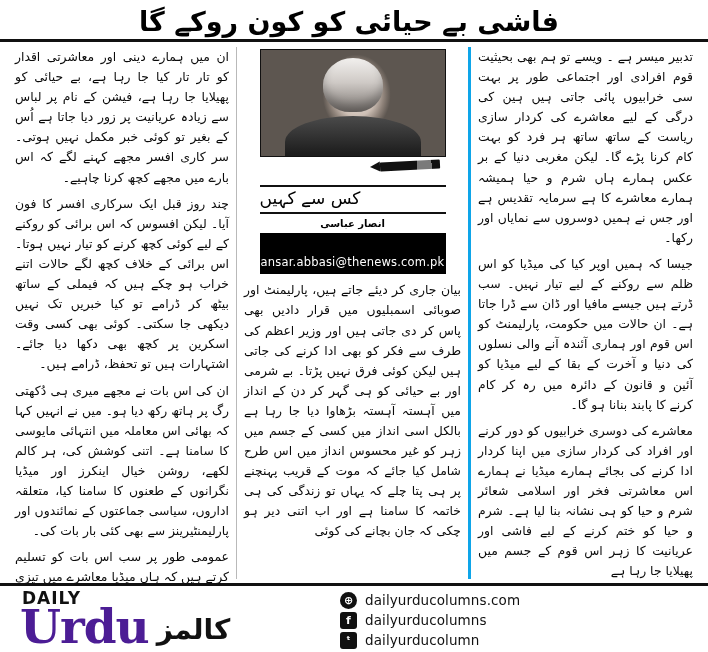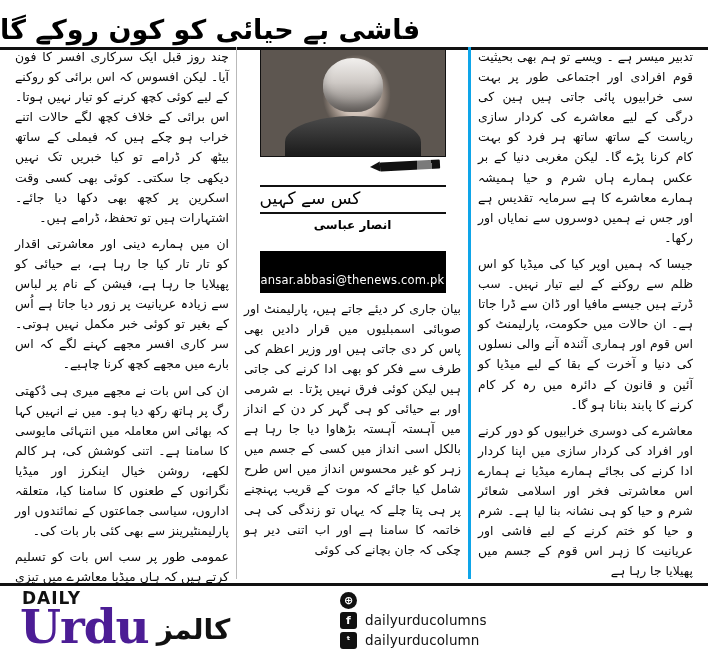--- a/index.html
+++ b/index.html
@@ -15,27 +15,27 @@
   .page {
     position: relative;
     width: 708px;
     height: 652px;
     background: #fff;
   }
 
   
   .headline-bar {
     position: absolute;
-    top: 12px; left: 0;
+    top: 4px; left: 0;
     width: 708px;
     height: 38px;
     border-bottom: 3px solid #111;
     display: flex;
     align-items: center;
-    justify-content: flex-start;
+    justify-content: center;
     padding-right: 10px;
   }
   .headline {
     direction: rtl;
     font-family: "DejaVu Sans", "Liberation Sans", sans-serif;
     font-size: 27px;
     font-weight: bold;
     color: #000;
     letter-spacing: 0px;
     line-height: 1.1;
@@ -136,22 +136,22 @@
     padding: 2px 0 3px 0;
     font-size: 17px;
     font-weight: normal;
     text-align: left;
     direction: rtl;
     line-height: 1.15;
     color: #000;
   }
   .author-name-ur {
     width: 186px;
-    margin: 1px auto 16px auto;
-    font-size: 12px;
+    margin: 1px auto 1px auto;
+    font-size: 10px;
     font-weight: bold;
     text-align: center;
     direction: rtl;
     color: #000;
   }
   .author-email {
     width: 186px;
     margin: 1px auto 6px auto;
     background: #000;
     color: #fff;
@@ -279,40 +279,41 @@
             <span class="pen"></span>
           </div>
         <div class="column-logo">کس سے کہیں</div>
         <div class="author-name-ur">انصار عباسی</div>
         <div class="author-email">ansar.abbasi@thenews.com.pk</div>
       </div>
       <p>بیان جاری کر دیئے جاتے ہیں، پارلیمنٹ اور صوبائی اسمبلیوں میں قرار دادیں بھی پاس کر دی جاتی ہیں اور وزیر اعظم کی طرف سے فکر کو بھی ادا کرنے کی جاتی ہیں لیکن کوئی فرق نہیں پڑتا۔ بے شرمی اور بے حیائی کو ہی گہر کر دن کے انداز میں آہستہ آہستہ بڑھاوا دیا جا رہا ہے بالکل اسی انداز میں کسی کے جسم میں زہر کو غیر محسوس انداز میں اس طرح شامل کیا جائے کہ موت کے قریب پہنچنے پر ہی پتا چلے کہ یہاں تو زندگی کی ہی خاتمہ کا سامنا ہے اور اب اتنی دیر ہو چکی کہ جان بچانے کی کوئی</p>
     </div>
 
     <div class="col col-left">
+      <p>ان میں ہمارے دینی اور معاشرتی اقدار کو تار تار کیا جا رہا ہے، بے حیائی کو پھیلایا جا رہا ہے، فیشن کے نام پر لباس سے زیادہ عریانیت پر زور دیا جاتا ہے اُس کے بغیر تو کوئی خبر مکمل نہیں ہوتی۔ سر کاری افسر مجھے کہنے لگے کہ اس بارے میں مجھے کچھ کرنا چاہیے۔</p>
       <p>چند روز قبل ایک سرکاری افسر کا فون آیا۔ لیکن افسوس کہ اس برائی کو روکنے کے لیے کوئی کچھ کرنے کو تیار نہیں ہوتا۔ اس برائی کے خلاف کچھ لگے حالات اتنے خراب ہو چکے ہیں کہ فیملی کے ساتھ بیٹھ کر ڈرامے تو کیا خبریں تک نہیں دیکھی جا سکتی۔ کوئی بھی کسی وقت اسکرین پر کچھ بھی دکھا دیا جائے۔ اشتہارات ہیں تو تحفظ، ڈرامے ہیں۔</p>
-      <p>ان میں ہمارے دینی اور معاشرتی اقدار کو تار تار کیا جا رہا ہے، بے حیائی کو پھیلایا جا رہا ہے، فیشن کے نام پر لباس سے زیادہ عریانیت پر زور دیا جاتا ہے اُس کے بغیر تو کوئی خبر مکمل نہیں ہوتی۔ سر کاری افسر مجھے کہنے لگے کہ اس بارے میں مجھے کچھ کرنا چاہیے۔</p>
       <p>ان کی اس بات نے مجھے میری ہی دُکھتی رگ پر ہاتھ رکھ دیا ہو۔ میں نے انہیں کہا کہ بھائی اس معاملہ میں انتہائی مایوسی کا سامنا ہے۔ اتنی کوشش کی، ہر کالم لکھے، روشن خیال اینکرز اور میڈیا نگرانوں کے طعنوں کا سامنا کیا، متعلقہ اداروں، سیاسی جماعتوں کے نمائندوں اور پارلیمنٹیرینز سے بھی کئی بار بات کی۔</p>
       <p>عمومی طور پر سب اس بات کو تسلیم کرتے ہیں کہ ہاں میڈیا معاشرے میں تیزی سے فاشی و عریانیت پھیلانے اور ہماری مذہبی و معاشرتی اقدار کی تباہی میں بہت آگے نکل چکا ہے۔</p>
     </div>
 
   </div>
 
   <div class="footer">
     <div class="brand">
       <div class="brand-daily-stack">
         <div class="brand-daily">DAILY</div>
         <div class="brand-word brand-urdu-lg">Urdu</div>
       </div>
       <div class="brand-urdu-script">کالمز</div>
     </div>
 
     <div class="socials">
       <div class="social-row">
         <span class="social-icon">⊕</span>
+        <span class="social-text">dailyurducolumns.com</span>
       </div>
       <div class="social-row">
         <span class="social-icon square">f</span>
         <span class="social-text">dailyurducolumns</span>
       </div>
       <div class="social-row">
         <span class="social-icon square">ᵗ</span>
         <span class="social-text">dailyurducolumn</span>
       </div>
     </div>

